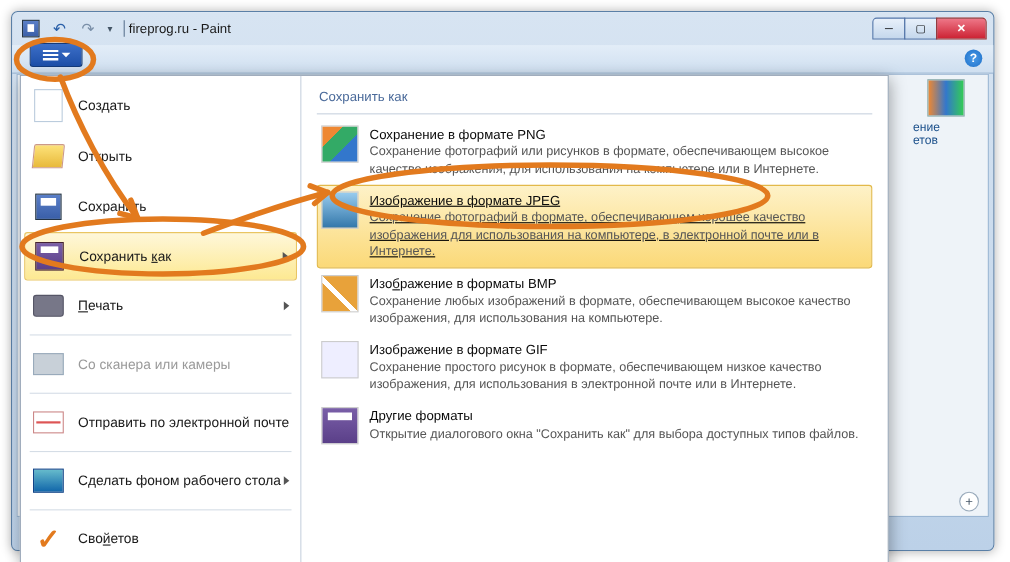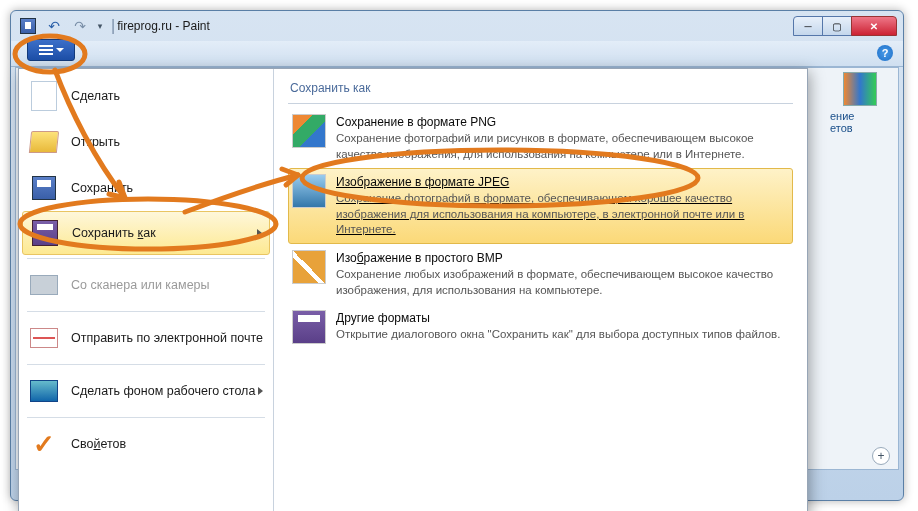--- a/index.html
+++ b/index.html
@@ -127,41 +127,48 @@
     </div>
   </div>
 </div>
 
 <div class="dropdown">
   <div class="menu-left">
     <div class="menu-item">
       <div class="icon-box">
           <div class="ico-new"></div>
         </div>
-      <span>Сделать</span>
+      <span>Создать</span>
     </div>
     <div class="menu-item">
       <div class="icon-box">
           <div class="ico-open"></div>
         </div>
       <span>Открыть</span>
     </div>
     <div class="menu-item">
       <div class="icon-box">
           <div class="ico-save"></div>
         </div>
       <span>Сохранить</span>
     </div>
     <div class="menu-item highlighted">
       <div class="icon-box">
           <div class="ico-saveas"></div>
         </div>
       <span><span>Сохранить </span><span class="underline-key">к</span><span>ак</span></span>
       <div class="submenu-arrow"></div>
     </div>
+    <div class="menu-item">
+      <div class="icon-box">
+          <div class="ico-print"></div>
+        </div>
+      <span><span class="underline-key">П</span><span>ечать</span></span>
+      <div class="submenu-arrow"></div>
+    </div>
     <div class="menu-sep"></div>
     <div class="menu-item disabled">
       <div class="icon-box">
           <div class="ico-scan"></div>
         </div>
       <span>Со сканера или камеры</span>
     </div>
     <div class="menu-sep"></div>
     <div class="menu-item">
       <div class="icon-box">
@@ -202,25 +209,32 @@
       <div class="icon-box ico-jpeg"></div>
       <div class="texts">
         <div class="fmt-title">Изображение в формате JPEG</div>
         <div class="fmt-desc">Сохранение фотографий в формате, обеспечивающем хорошее качество изображения для использования на компьютере, в электронной почте или в Интернете.</div>
       </div>
     </div>
 
     <div class="format-item">
       <div class="icon-box ico-bmp"></div>
       <div class="texts">
-        <div class="fmt-title"><span>Изо</span><span class="underline-key">б</span><span>ражение в простого BMP</span></div>
+        <div class="fmt-title"><span>Изо</span><span class="underline-key">б</span><span>ражение в форматы BMP</span></div>
         <div class="fmt-desc">Сохранение любых изображений в формате, обеспечивающем высокое качество изображения, для использования на компьютере.</div>
       </div>
     </div>
 
+    <div class="format-item">
+      <div class="icon-box ico-gif"></div>
+      <div class="texts">
+        <div class="fmt-title">Изображение в формате GIF</div>
+        <div class="fmt-desc">Сохранение простого рисунок в формате, обеспечивающем низкое качество изображения, для использования в электронной почте или в Интернете.</div>
+      </div>
+    </div>
 
     <div class="format-item">
       <div class="icon-box ico-other"></div>
       <div class="texts">
         <div class="fmt-title">Другие форматы</div>
         <div class="fmt-desc">Открытие диалогового окна "Сохранить как" для выбора доступных типов файлов.</div>
       </div>
     </div>
   </div>
 </div>

